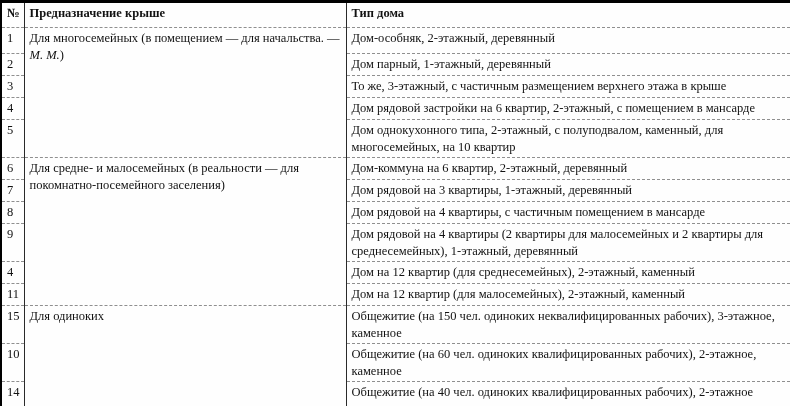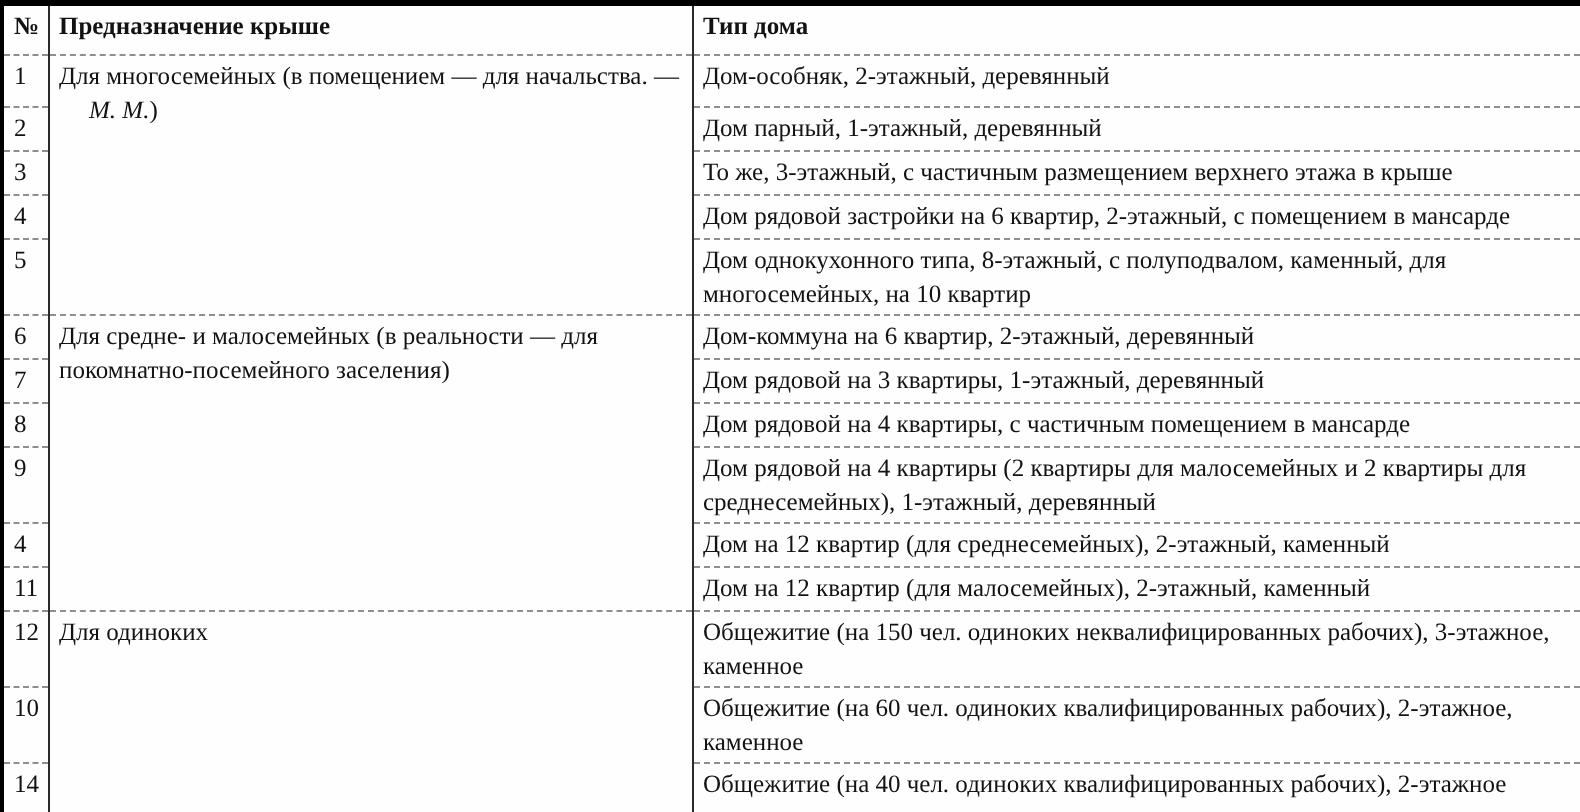--- a/index.html
+++ b/index.html
@@ -36,21 +36,21 @@
   }
   
   tbody td {
     border-top: 1px dashed #8f8f8f;
   }
   thead tr { height: 26px; }
   tbody tr { height: 22px; }
   tbody tr.r26 { height: 26px; }
   tbody tr.tall { height: 37px; }
   td.num { padding-left: 5px; }
-  em { font-style: italic; margin-left: 15px; }
+  em { font-style: italic; }
 </style>
 </head>
 <body>
 
 <table class="doc-table">
   <colgroup>
     <col style="width:23px">
     <col style="width:322px">
     <col style="width:445px">
   </colgroup>
@@ -74,21 +74,21 @@
     <tr>
       <td class="num">3</td>
       <td class="type">То же, 3-этажный, с частичным размещением верхнего этажа в крыше</td>
     </tr>
     <tr>
       <td class="num">4</td>
       <td class="type">Дом рядовой застройки на 6 квартир, 2-этажный, с помещением в мансарде</td>
     </tr>
     <tr class="tall">
       <td class="num">5</td>
-      <td class="type">Дом однокухонного типа, 8-этажный, с полуподвалом, каменный, для многосемейных, на 10 квартир</td>
+      <td class="type">Дом однокухонного типа, 2-этажный, с полуподвалом, каменный, для многосемейных, на 10 квартир</td>
     </tr>
     <tr>
       <td class="num">6</td>
       <td class="purpose" rowspan="6"><span>Для средне- и малосемейных (в реальности — для покомнатно-посемейного заселения)</span></td>
       <td class="type">Дом-коммуна на 6 квартир, 2-этажный, деревянный</td>
     </tr>
     <tr>
       <td class="num">7</td>
       <td class="type">Дом рядовой на 3 квартиры, 1-этажный, деревянный</td>
     </tr>
@@ -102,21 +102,21 @@
     </tr>
     <tr>
       <td class="num">4</td>
       <td class="type">Дом на 12 квартир (для среднесемейных), 2-этажный, каменный</td>
     </tr>
     <tr>
       <td class="num">11</td>
       <td class="type">Дом на 12 квартир (для малосемейных), 2-этажный, каменный</td>
     </tr>
     <tr class="tall">
-      <td class="num">12</td>
+      <td class="num">15</td>
       <td class="purpose" rowspan="3"><span>Для одиноких</span></td>
       <td class="type">Общежитие (на 150 чел. одиноких неквалифицированных рабочих), 3-этажное, каменное</td>
     </tr>
     <tr class="tall">
       <td class="num">10</td>
       <td class="type">Общежитие (на 60 чел. одиноких квалифицированных рабочих), 2-этажное, каменное</td>
     </tr>
     <tr class="r26">
       <td class="num">14</td>
       <td class="type">Общежитие (на 40 чел. одиноких квалифицированных рабочих), 2-этажное</td>

